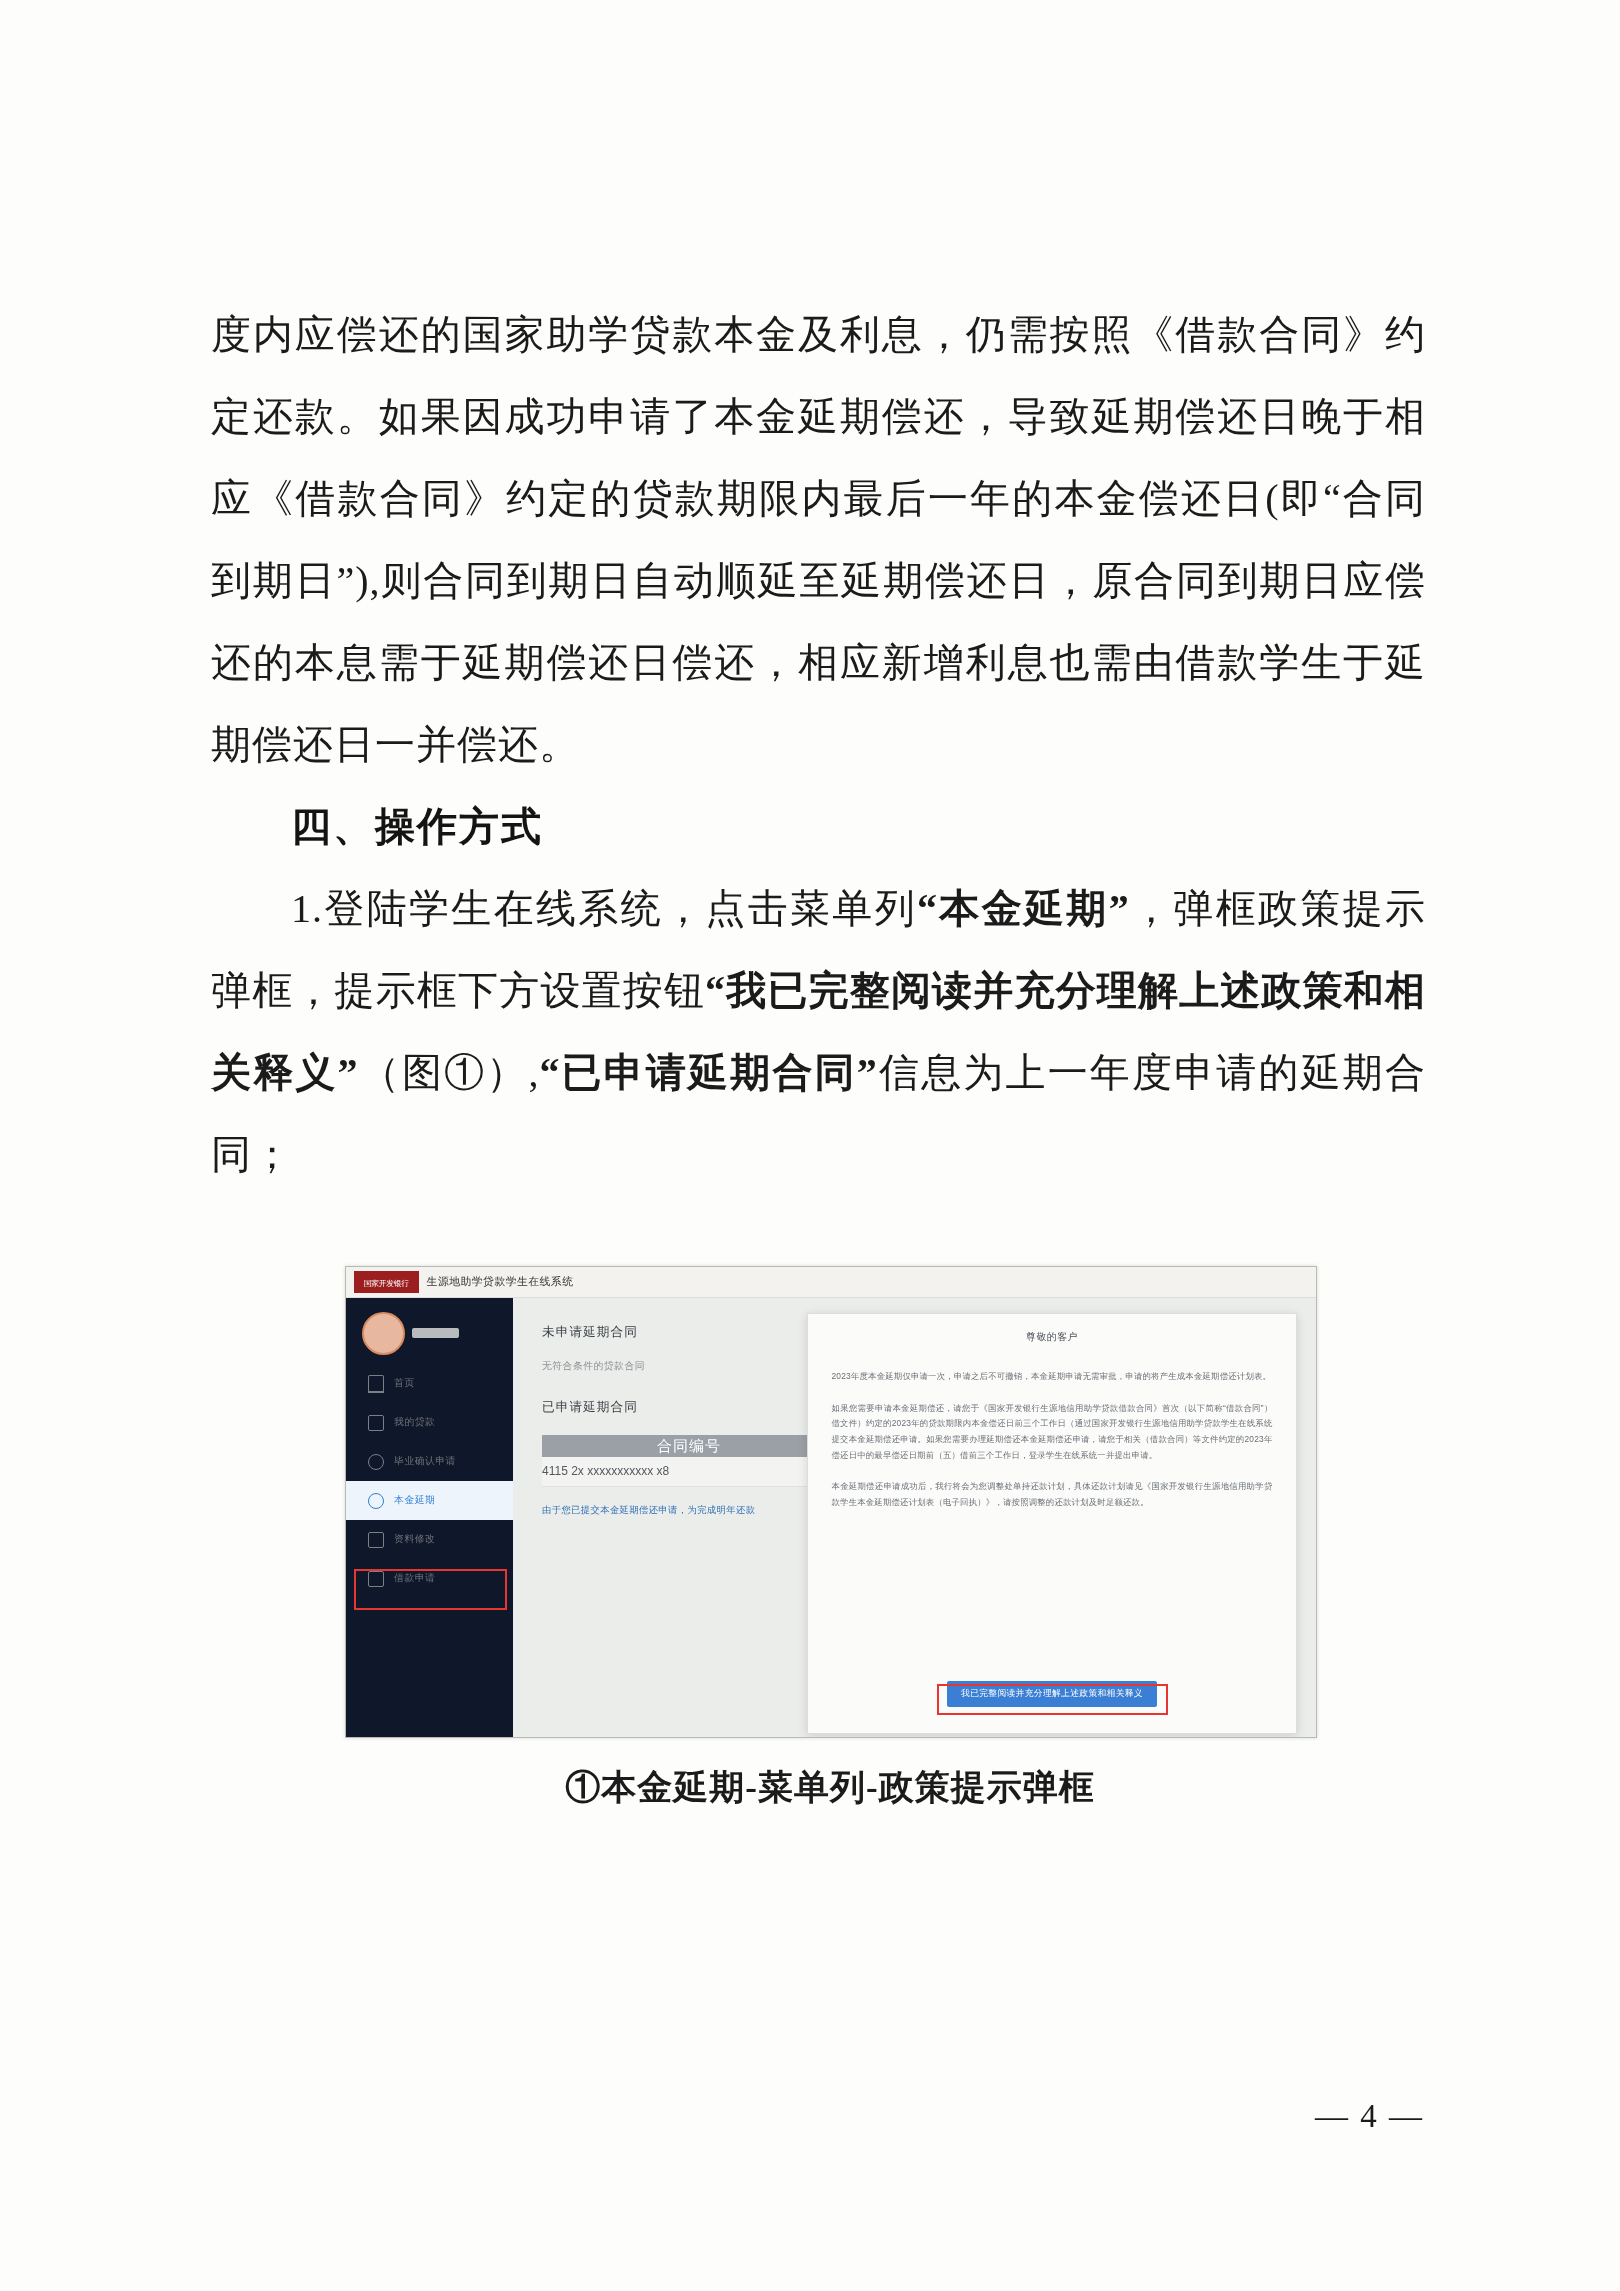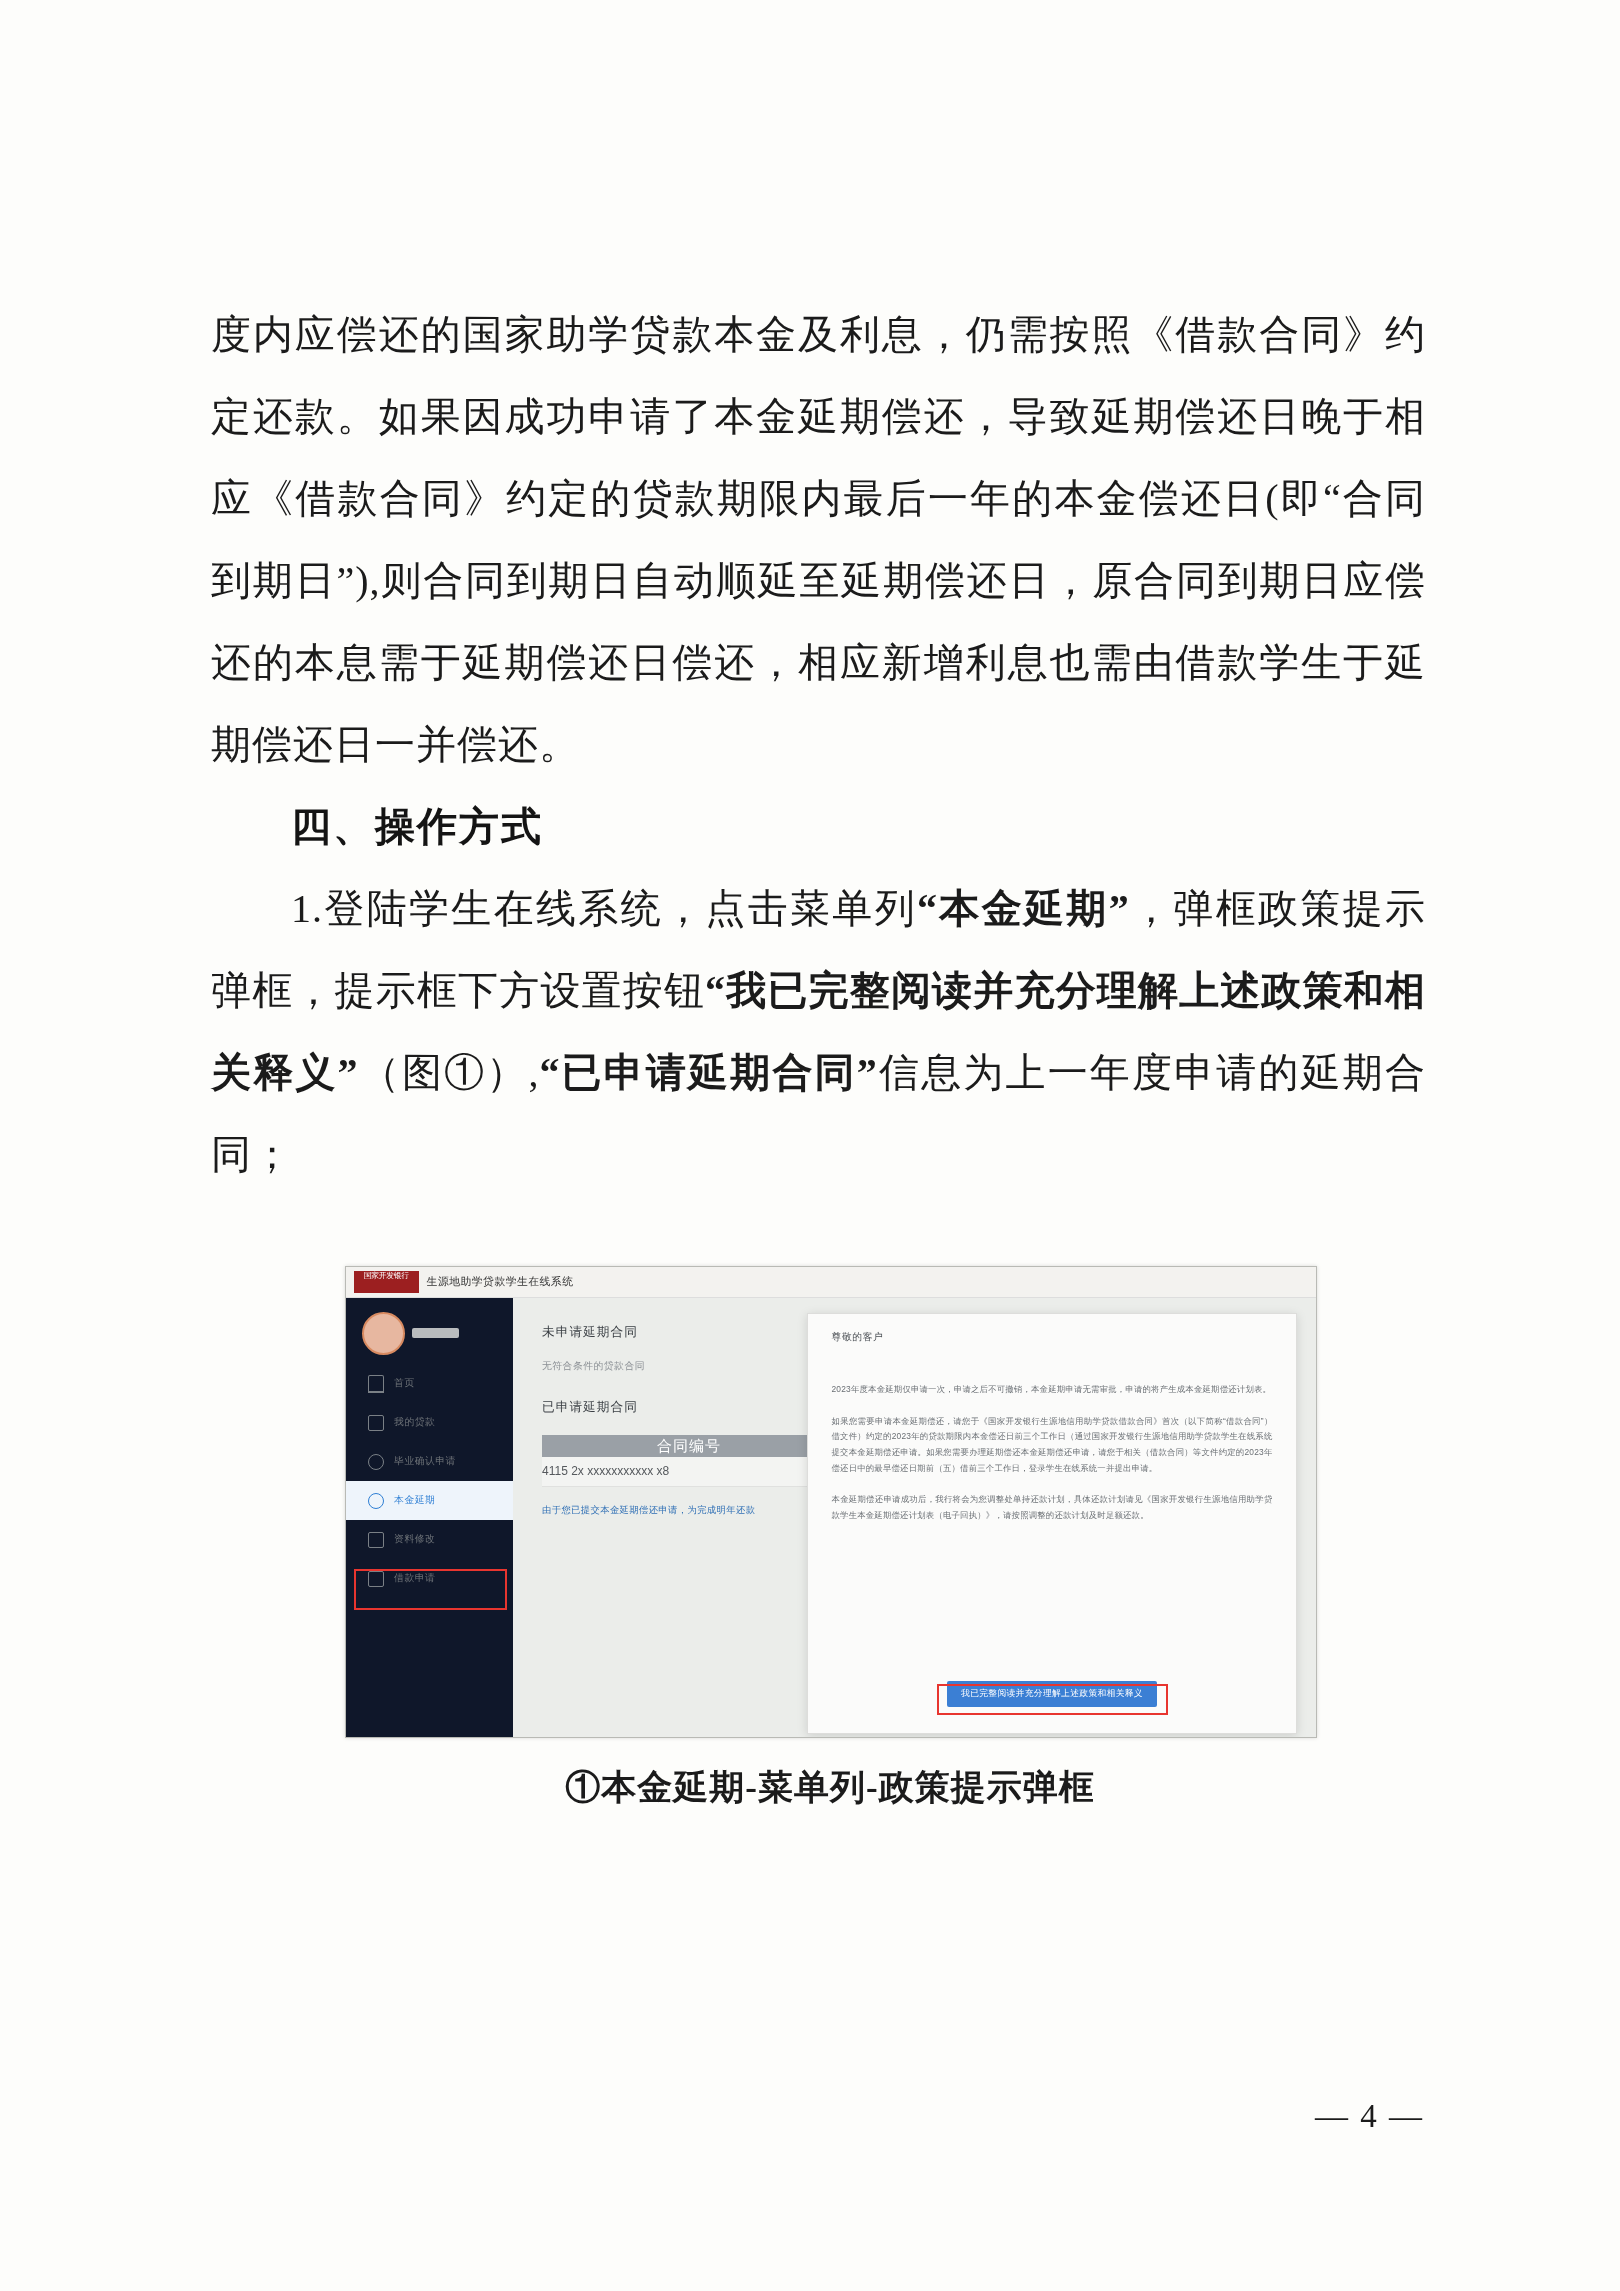--- a/index.html
+++ b/index.html
@@ -76,21 +76,21 @@
     box-sizing: border-box;
   }
   .cdb-logo {
     width: 65px;
     height: 21.6px;
     background: #9c1f20;
     color: #fff;
     font-size: 7.8px;
     line-height: 8.8px;
     text-align: center;
-    padding-top: 1px;
+    padding-top: 9px;
     box-sizing: border-box;
     letter-spacing: -0.3px;
     font-family: "Liberation Sans", sans-serif;
   }
   .app-title {
     font-size: 10.8px;
     color: #333;
     margin-left: 7.8px;
     font-family: "Liberation Sans", sans-serif;
     letter-spacing: 0.5px;
@@ -229,22 +229,23 @@
     background: #fbfbfa;
     border: 1px solid #dddddb;
     box-shadow: 0 2px 9.8px rgba(0,0,0,0.13);
     box-sizing: border-box;
     padding: 17.6px 23.5px;
   }
   .modal-title {
     font-size: 9.8px;
     color: #4a4f54;
     font-family: "Liberation Sans", sans-serif;
-    margin-bottom: 38px;
+    margin-bottom: 25px;
     letter-spacing: 0.6px;
+    text-align: center;
   }
   .modal-p {
     font-size: 8.4px;
     line-height: 15.7px;
     color: #6a6f74;
     font-family: "Liberation Sans", sans-serif;
     margin-bottom: 15.7px;
     text-align: justify;
     letter-spacing: 0.2px;
   }

